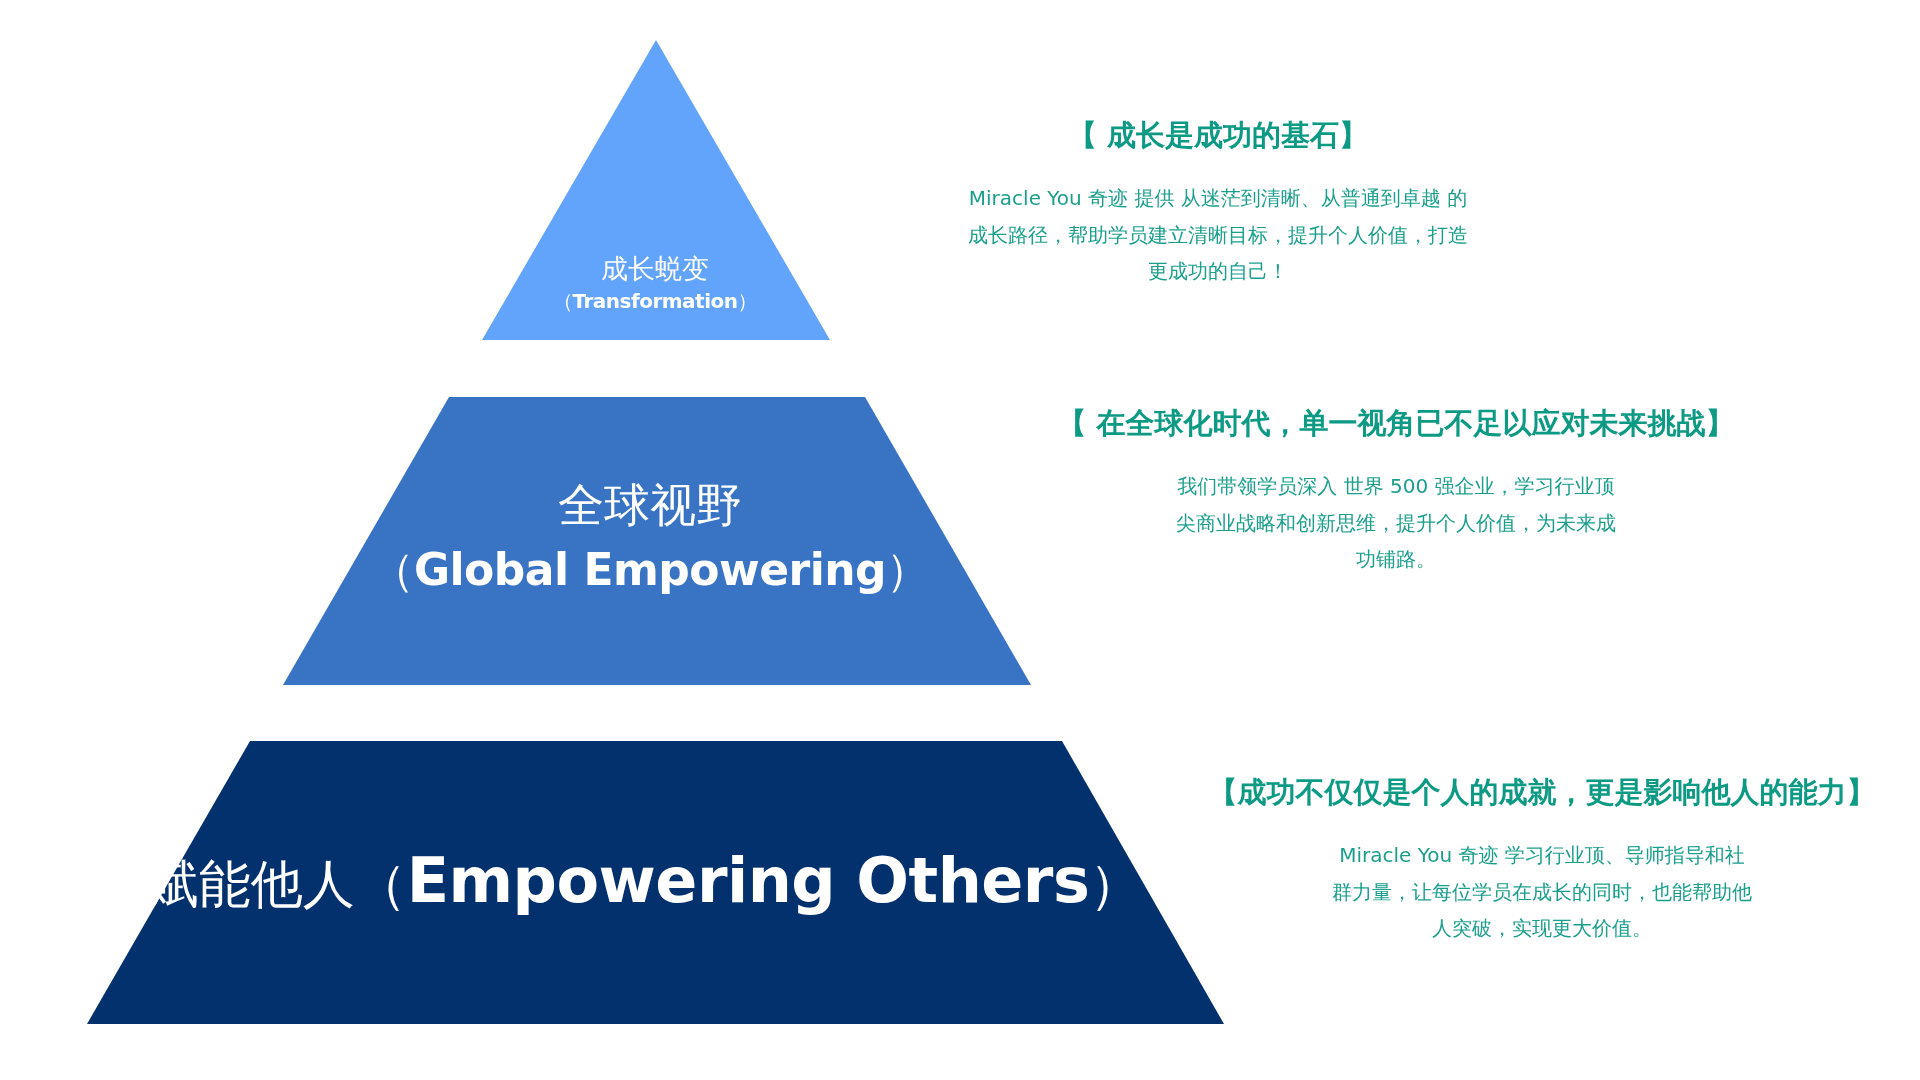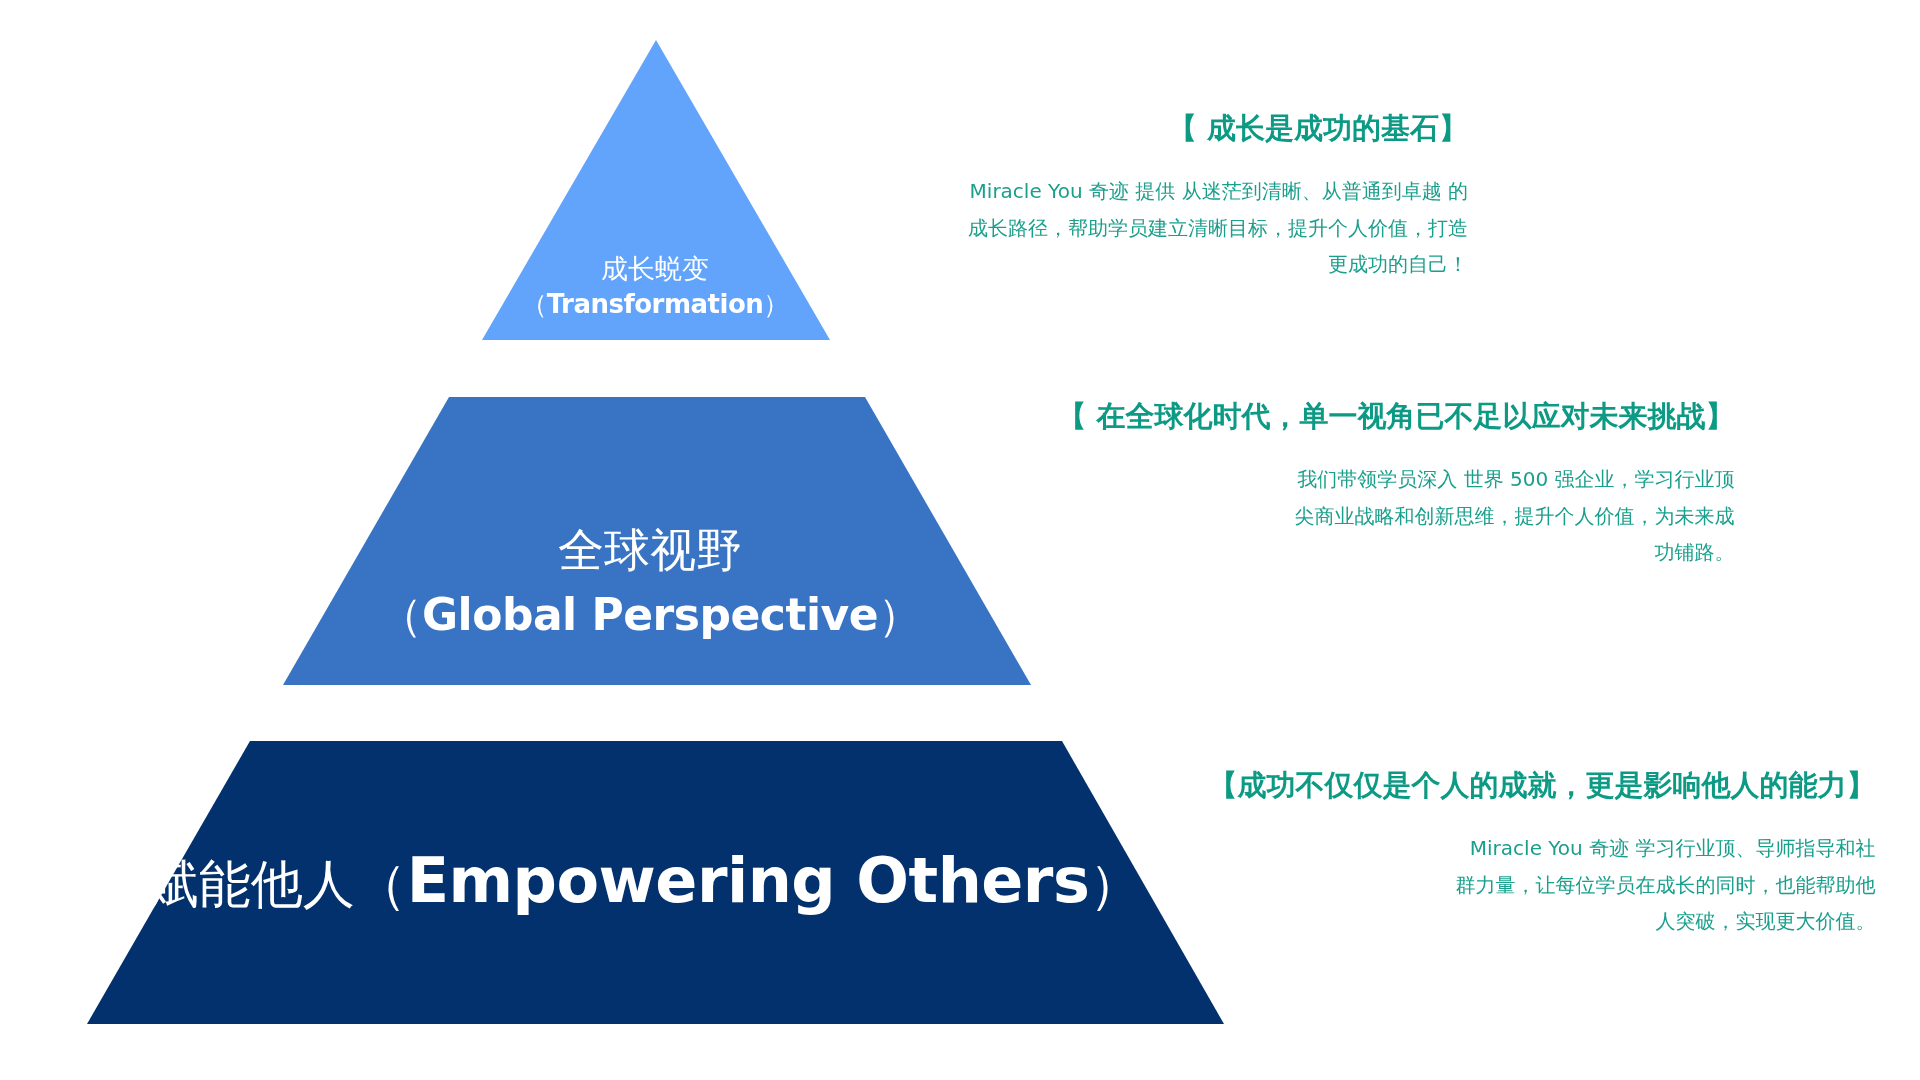--- a/index.html
+++ b/index.html
@@ -33,44 +33,44 @@
   .tier-label .cn { font-weight: normal; }
   .tier-label .en { font-weight: bold; font-family: "DejaVu Sans", sans-serif; }
   .tier-label .paren { font-weight: normal; }
 
   
   #tier1-label {
     left: 655px; top: 255px;
     transform: translateX(-50%);
   }
   #tier1-label .line1 { font-size: 27px; display: block; height: 36px; }
-  #tier1-label .line2 { font-size: 26px; display: block; letter-spacing: -0.5px; }
+  #tier1-label .line2 { font-size: 20px; display: block; letter-spacing: -0.5px; }
 
   
   #tier2-label {
     left: 650px; top: 482px;
     transform: translateX(-50%);
-    margin-top: 45px;
   }
   #tier2-label .line1 { font-size: 46px; display: block; height: 66px; }
   #tier2-label .line2 { font-size: 44px; display: block; letter-spacing: -0.5px; }
 
   
   #tier3-label {
     left: 644px; top: 850px;
     transform: translateX(-50%);
     font-size: 52px;
   }
   #tier3-label .en { font-size: 62px; letter-spacing: -0.5px; }
 
   .desc {
     position: absolute;
-    text-align: right;
+    text-align: center;
     transform: translateX(-50%);
     white-space: nowrap;
+    margin-top: 7px;
   }
   .desc .heading {
     color: #0d9a85;
     font-weight: bold;
     font-size: 29px;
     line-height: 36px;
     display: block;
   }
   .desc .body {
     color: #1a9f8c;
@@ -99,21 +99,21 @@
   <div class="tier-label" id="tier1-label">
     <span class="line1 cn">成长蜕变</span>
     <span class="line2">
       <span class="paren">（</span><span class="en">Transformation</span><span class="paren">）</span>
     </span>
   </div>
 
   <div class="tier-label" id="tier2-label">
     <span class="line1 cn">全球视野</span>
     <span class="line2">
-      <span class="paren">（</span><span class="en">Global Perspective</span><span class="paren">）</span>
+      <span class="paren">（</span><span class="en">Global Empowering</span><span class="paren">）</span>
     </span>
   </div>
 
   <div class="tier-label" id="tier3-label">
     <span class="cn">赋能他人</span><span class="paren">（</span><span class="en">Empowering Others</span><span class="paren">）</span>
   </div>
 
   <div class="desc" id="desc1">
     <span class="heading">【 成长是成功的基石】</span>
     <span class="body">

